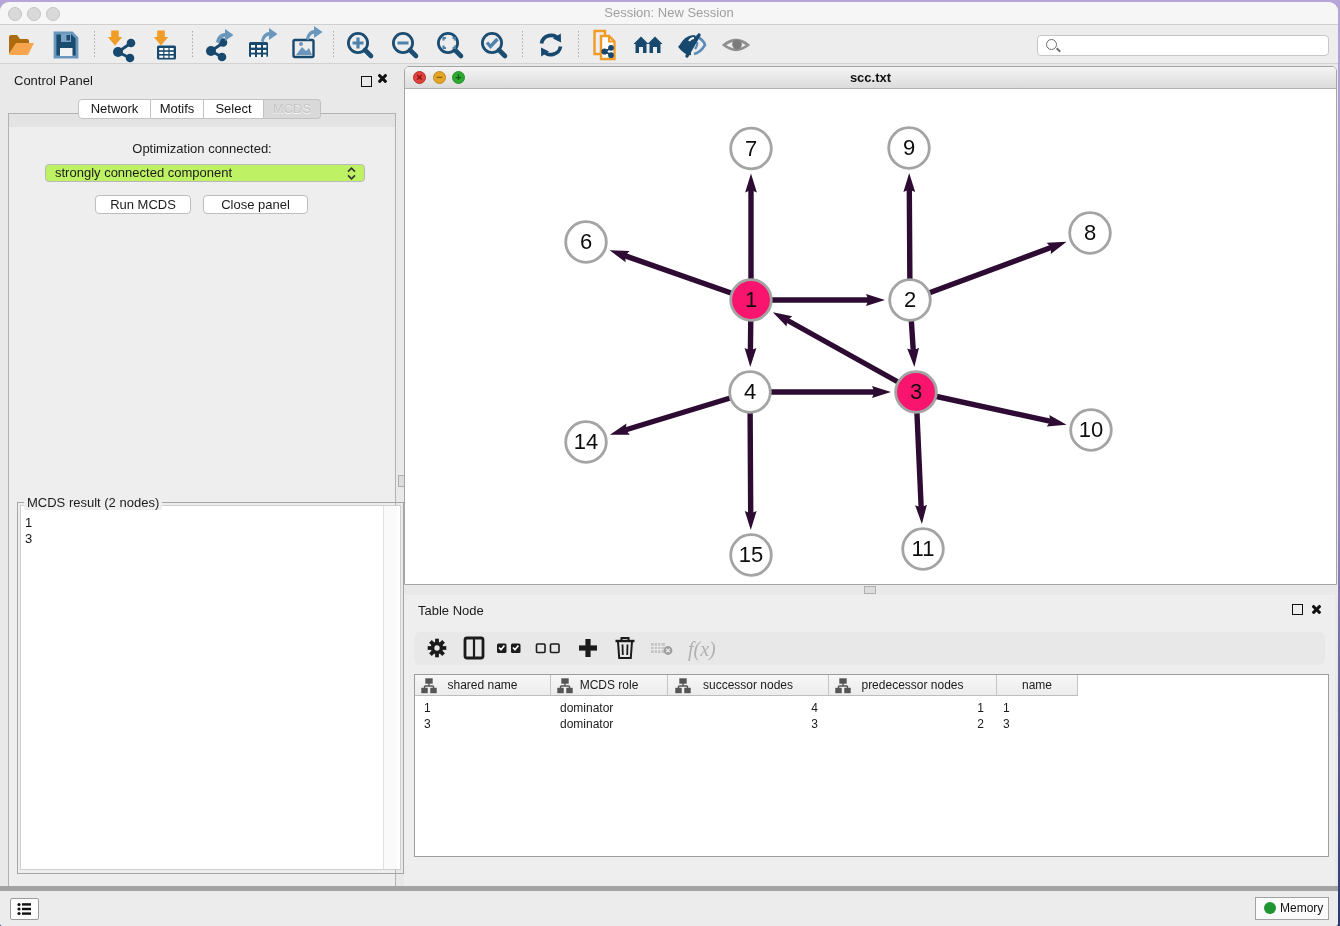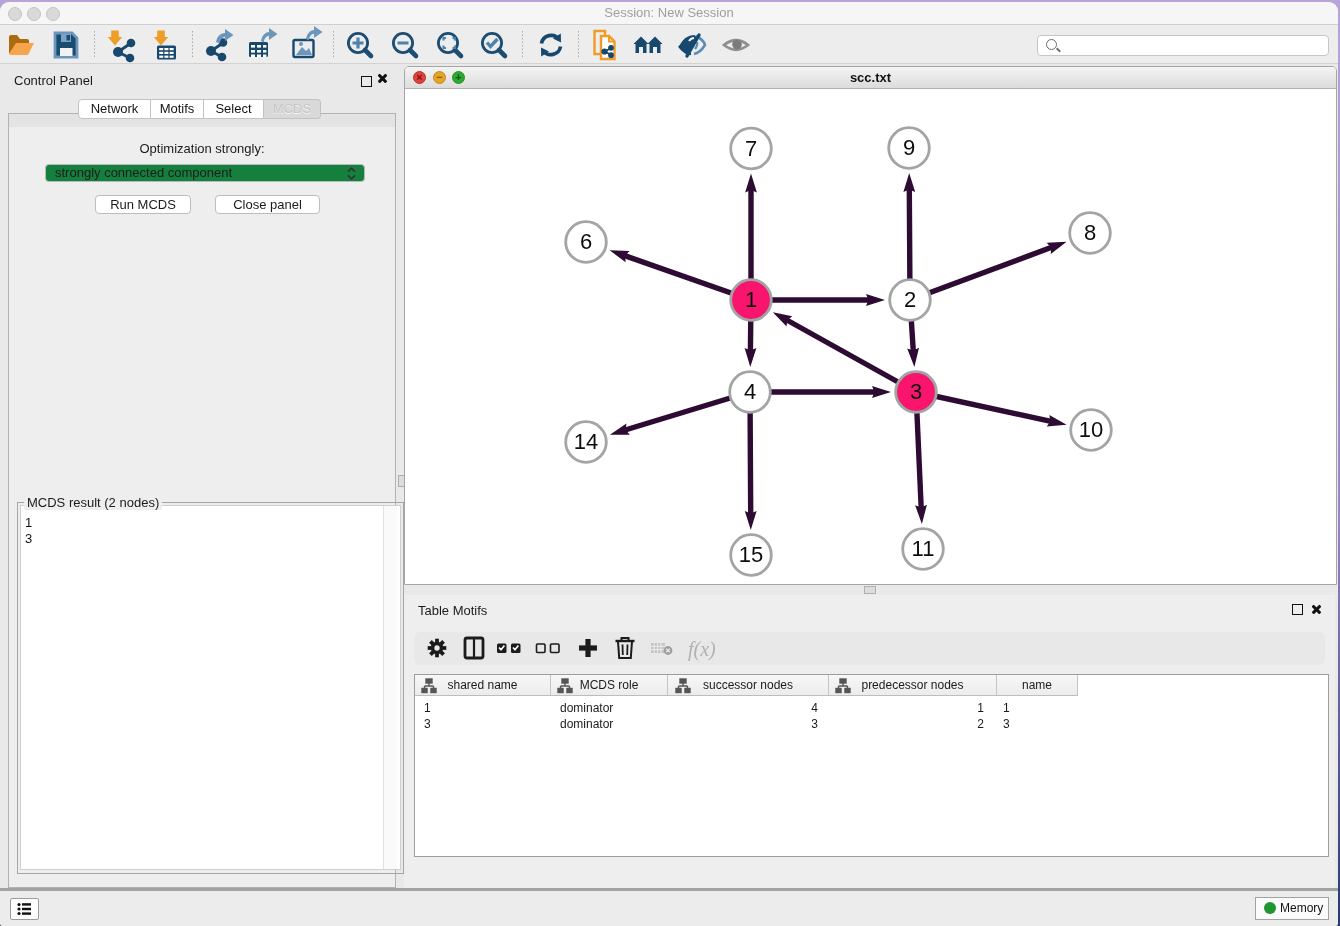--- a/index.html
+++ b/index.html
@@ -33,21 +33,21 @@
 #cpbox{position:absolute;left:8px;top:49px;width:386px;bottom:3px;
  border:1px solid #b2b2b2;background:#eeeeee;}
 #cpbox:before{content:"";position:absolute;left:0;top:0;right:0;height:13px;background:#e3e3e3;}
 .tabrow{position:absolute;display:flex;}
 .tab{height:18px;line-height:18px;font-size:13px;text-align:center;background:#fff;
  border:1px solid #c2c2c2;border-left:none;color:#141414;}
 .tab.first{border-left:1px solid #c2c2c2;border-radius:4px 0 0 4px;}
 .tab.last{border-radius:0 4px 4px 0;}
 .tab.dis{background:#d9d9d9;color:#c6c6c6;text-shadow:0 1px 0 #f4f4f4;}
 #optlabel{position:absolute;left:0;top:27px;width:100%;text-align:center;font-size:13px;color:#1b1b1b;}
-#optsel{position:absolute;left:36px;top:50px;width:309px;height:16px;background:#15803d;
+#optsel{position:absolute;left:36px;top:50px;width:309px;height:16px;background:#bef264;
  border:1px solid #b9b9b9;border-radius:4px;font-size:13px;color:#1b1b1b;
  line-height:16px;padding-left:9px;}
 .btn{position:absolute;height:17px;line-height:17px;background:#fff;border:1px solid #bdbdbd;
  border-radius:4px;font-size:13px;color:#1b1b1b;text-align:center;}
 #fieldset{position:absolute;left:8px;top:388px;width:365px;height:370px;border:1px solid #a6a6a6;padding-left:20px;}
 #fslegend{position:absolute;left:6px;top:-8px;background:#eeeeee;padding:0 3px;z-index:3;
  font-size:13px;color:#1b1b1b;}
 #fswhite{position:absolute;left:2px;top:2px;right:2px;bottom:3px;background:#fff;
  border:1px solid #cfcfcf;}
 #fsscroll{position:absolute;right:3px;top:0px;width:13px;bottom:0px;background:#fafafa;
@@ -69,21 +69,21 @@
 #ttable{position:absolute;left:10px;top:79px;width:913px;height:181px;background:#fff;
  border:1px solid #9e9e9e;}
 .hcell{position:absolute;top:0;height:21px;background:linear-gradient(#f7f7f7,#ececec);
  border-right:1px solid #c4c4c4;border-bottom:1px solid #bdbdbd;box-sizing:border-box;
  font-size:12px;color:#1b1b1b;text-align:center;line-height:21px;}
 .tcell{position:absolute;font-size:12px;color:#1b1b1b;height:16px;line-height:16px;}
 
 #btabs{position:absolute;display:flex;left:288px;top:272px;}
 
 #status{position:absolute;left:0;right:0;bottom:0;height:35px;background:#ececec;
- border-top:3px solid #a3a3a3;}
+ border-top:5px solid #a3a3a3;}
 #listbtn{position:absolute;left:10px;top:7px;width:27px;height:20px;background:#fdfdfd;
  border:1px solid #9c9c9c;border-radius:2px;}
 #membtn{position:absolute;right:9px;top:6px;width:72px;height:21px;background:#fbfbfb;
  border:1px solid #a2a2a2;font-size:12px;color:#111;}
 #memdot{position:absolute;left:8px;top:4px;width:12px;height:12px;border-radius:50%;background:#1f9632;}
 </style></head>
 <body>
 <div id="win">
  <div id="titlebar">
   <div class="tl" style="left:8px"></div>
@@ -232,28 +232,28 @@
 </g>
 </svg>
   <div id="search"></div>
  </div>
 
  <div id="cpanel">
   <div id="cphead">Control Panel</div>
   <div class="wmax" style="left:361px;top:12px"></div>
   <div class="wx" style="left:377px;top:9px"></div>
   <div id="cpbox">
-   <div id="optlabel">Optimization strongly:</div>
+   <div id="optlabel">Optimization connected:</div>
    <div id="optsel">strongly connected component
      <svg width="11" height="13" style="position:absolute;right:7px;top:2px" viewBox="0 0 11 13">
       <path d="M2 4.6L5.5 1.2L9 4.6 M2 8.4L5.5 11.8L9 8.4" fill="none" stroke="#333" stroke-width="1.6"></path>
           </svg>
    </div>
    <div class="btn" style="left:86px;top:81px;width:94px">Run MCDS</div>
-   <div class="btn" style="left:206px;top:81px;width:103px">Close panel</div>
+   <div class="btn" style="left:194px;top:81px;width:103px">Close panel</div>
    <div id="fieldset">
     <div id="fslegend">MCDS result (2 nodes)</div>
     <div id="fswhite">
       <div style="position:absolute;left:4px;top:9px;font-size:13px;color:#111;line-height:15.5px">1<br>3</div>
       <div id="fsscroll"></div>
     </div>
    </div>
   </div>
   <div class="tabrow" style="left:78px;top:35px">
    <div class="tab first" style="width:71px">Network</div>
@@ -298,21 +298,21 @@
           <text x="511" y="311">3</text>
           <text x="181" y="361">14</text>
 <text x="686" y="349">10</text>
           <text x="346" y="474">15</text>
           <text x="518" y="468">11</text>
 </g>
   </svg>
  </div>
 
  <div id="tpanel">
-  <div id="cphead2" style="position:absolute;left:14px;top:8px;font-size:13px;color:#1b1b1b;">Table Motifs</div>
+  <div id="cphead2" style="position:absolute;left:14px;top:8px;font-size:13px;color:#1b1b1b;">Table Node</div>
   <div class="wmax" style="right:32px;top:9px"></div>
   <div class="wx" style="right:13px;top:9px"></div>
   <div id="tptools">
 <svg width="400" height="33" viewBox="0 0 400 33">
 
    <g transform="translate(23,16)" fill="#1b1b1b">
     <g>
      <rect x="-1.9" y="-9.3" width="3.8" height="18.6"></rect>
      <rect x="-1.9" y="-9.3" width="3.8" height="18.6" transform="rotate(45)"></rect>
      <rect x="-1.9" y="-9.3" width="3.8" height="18.6" transform="rotate(90)"></rect>

